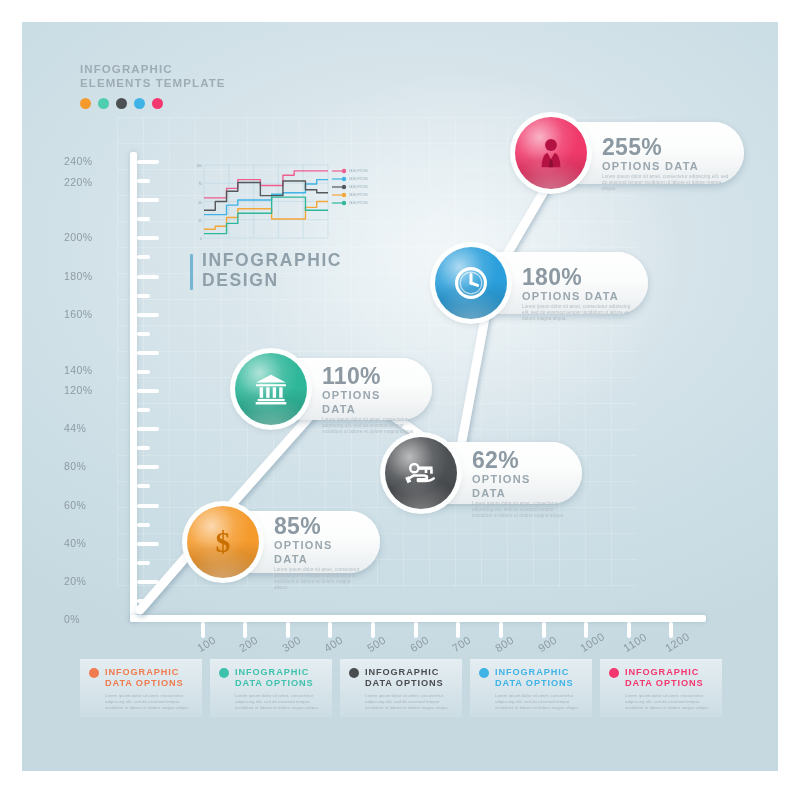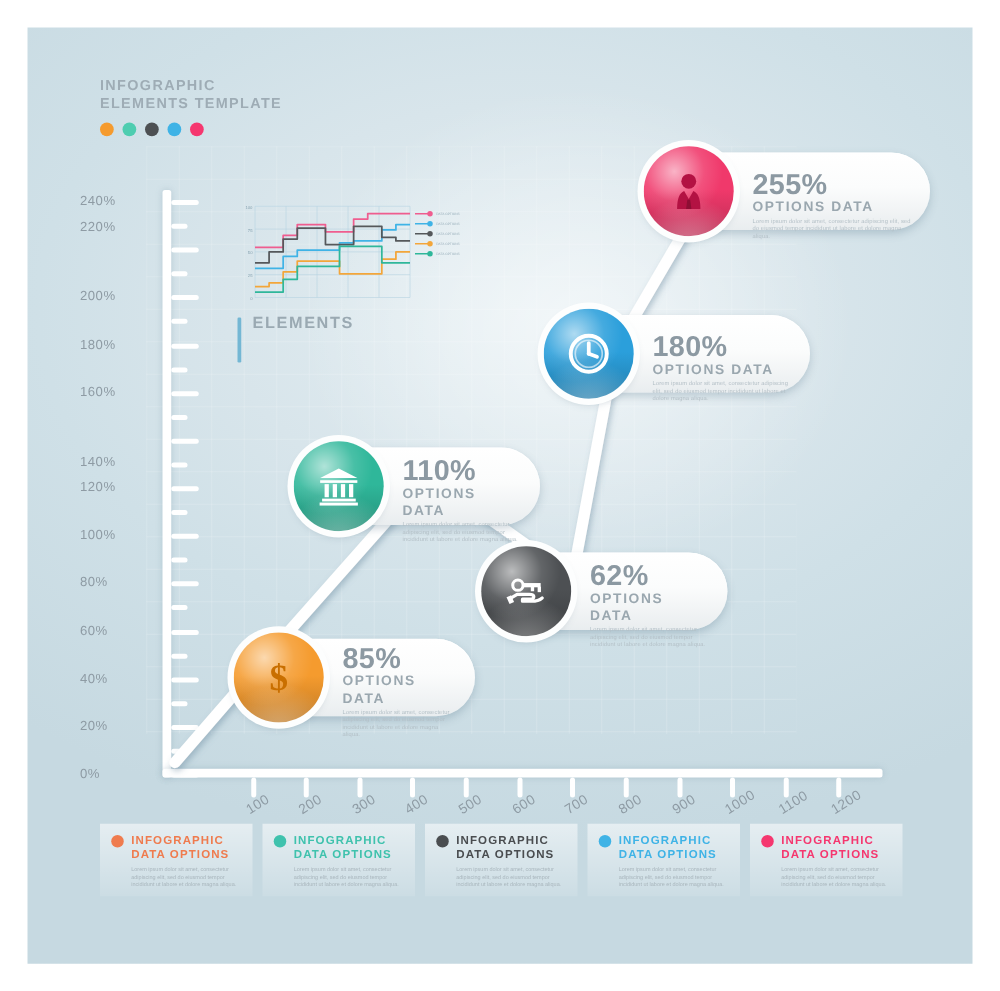--- a/index.html
+++ b/index.html
@@ -138,21 +138,21 @@
         <div class="ytick major" style="top: 519.667px;"></div>
         <div class="ylab" style="top: 514.667px; left: 42px;">40%</div>
         <div class="ytick minor" style="top: 500.583px;"></div>
         <div class="ytick major" style="top: 481.5px;"></div>
         <div class="ylab" style="top: 476.5px; left: 42px;">60%</div>
         <div class="ytick minor" style="top: 462.417px;"></div>
         <div class="ytick major" style="top: 443.333px;"></div>
         <div class="ylab" style="top: 438.333px; left: 42px;">80%</div>
         <div class="ytick minor" style="top: 424.25px;"></div>
         <div class="ytick major" style="top: 405.167px;"></div>
-        <div class="ylab" style="top: 400.167px; left: 42px;">100%</div>
+        <div class="ylab" style="top: 400.167px; left: 42px;">44%</div>
         <div class="ytick minor" style="top: 386.083px;"></div>
         <div class="ytick major" style="top: 367px;"></div>
         <div class="ylab" style="top: 362px; left: 42px;">120%</div>
         <div class="ytick minor" style="top: 347.917px;"></div>
         <div class="ytick major" style="top: 328.833px;"></div>
         <div class="ylab" style="top: 323.833px; left: 42px; margin-top: 18px;">140%</div>
         <div class="ytick minor" style="top: 309.75px;"></div>
         <div class="ytick major" style="top: 290.667px;"></div>
         <div class="ylab" style="top: 285.667px; left: 42px;">160%</div>
         <div class="ytick minor" style="top: 271.583px;"></div>
@@ -239,21 +239,21 @@
           <circle cx="154" cy="35" r="2.2" fill="#f3a63a"></circle>
           <text x="159" y="36.4" font-size="2.6" fill="#9ab0bc">DATA OPTIONS</text>
           <polyline points="14,73.62 25.272727272727273,73.62 25.272727272727273,73.62 36.54545454545455,73.62 36.54545454545455,63.4 47.81818181818181,63.4 47.81818181818181,53.18 59.09090909090909,53.18 59.09090909090909,53.18 70.36363636363636,53.18 70.36363636363636,53.18 81.63636363636363,53.18 81.63636363636363,37.12 92.9090909090909,37.12 92.9090909090909,37.12 104.18181818181819,37.12 104.18181818181819,37.12 115.45454545454547,37.12 115.45454545454547,50.26 126.72727272727272,50.26 126.72727272727272,50.26 138,50.26 138,50.26" fill="none" stroke="#2fb79a" stroke-width="1.4" stroke-linejoin="round"></polyline>
           <line x1="142" x2="154" y1="43" y2="43" stroke="#2fb79a" stroke-width="1.2"></line>
           <circle cx="154" cy="43" r="2.2" fill="#2fb79a"></circle>
           <text x="159" y="44.4" font-size="2.6" fill="#9ab0bc">DATA OPTIONS</text>
         </svg>
     </div>
     <div class="mini-caption">
       <div class="mini-bar"></div>
-      <div class="mini-c2">ELEMENTS</div>
+      <div class="mini-c1">INFOGRAPHIC DESIGN</div>
     </div>
 
     <div id="bubbles">
         <div class="bubble" style="left: 170px; top: 489px; width: 188px;">
           <div class="ic" style="background: radial-gradient(circle at 34% 28%, rgba(255, 255, 255, 0.62) 0%, rgba(255, 255, 255, 0.12) 34%, rgba(255, 255, 255, 0) 55%), radial-gradient(circle at 50% 118%, rgba(255, 255, 255, 0.42) 0%, rgba(255, 255, 255, 0) 48%), linear-gradient(rgb(245, 155, 46) 0%, rgb(245, 155, 46) 48%, rgba(0, 0, 0, 0.22) 100%), rgb(245, 155, 46);">
             <svg width="34" height="34" viewBox="0 0 24 24">
               <text x="12" y="19" text-anchor="middle" font-size="21" font-weight="bold" font-family="Liberation Serif, serif" fill="#c96f00">$</text>
             </svg>
           </div>
           <div class="bub-txt">

